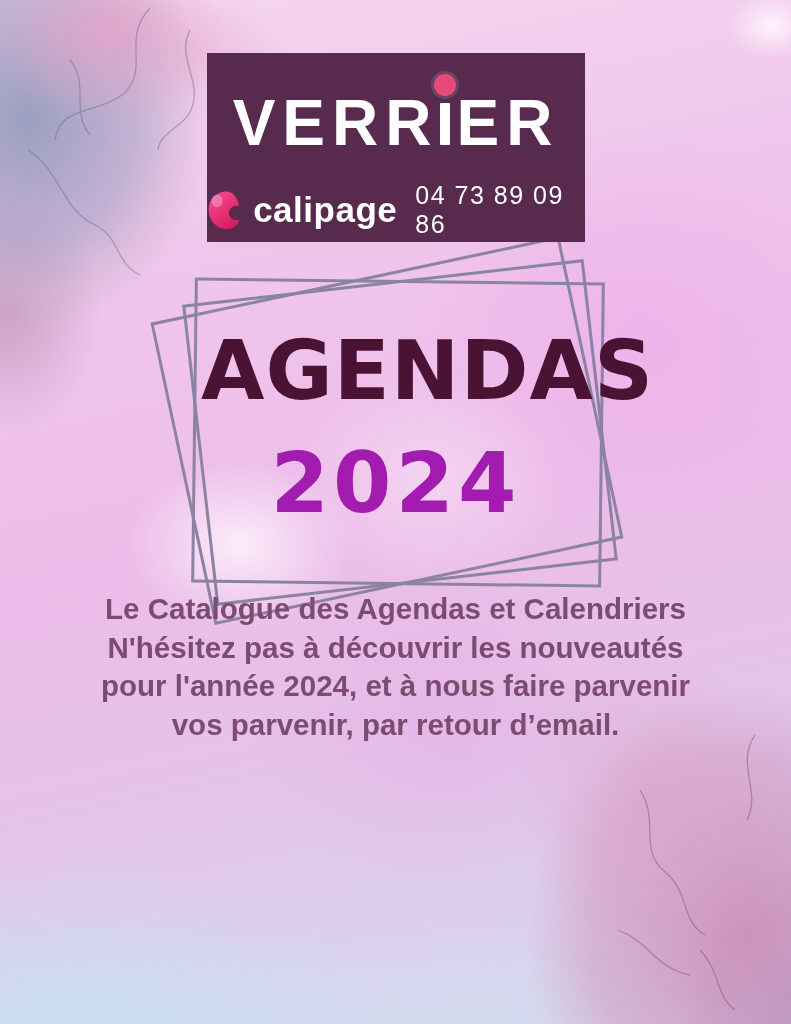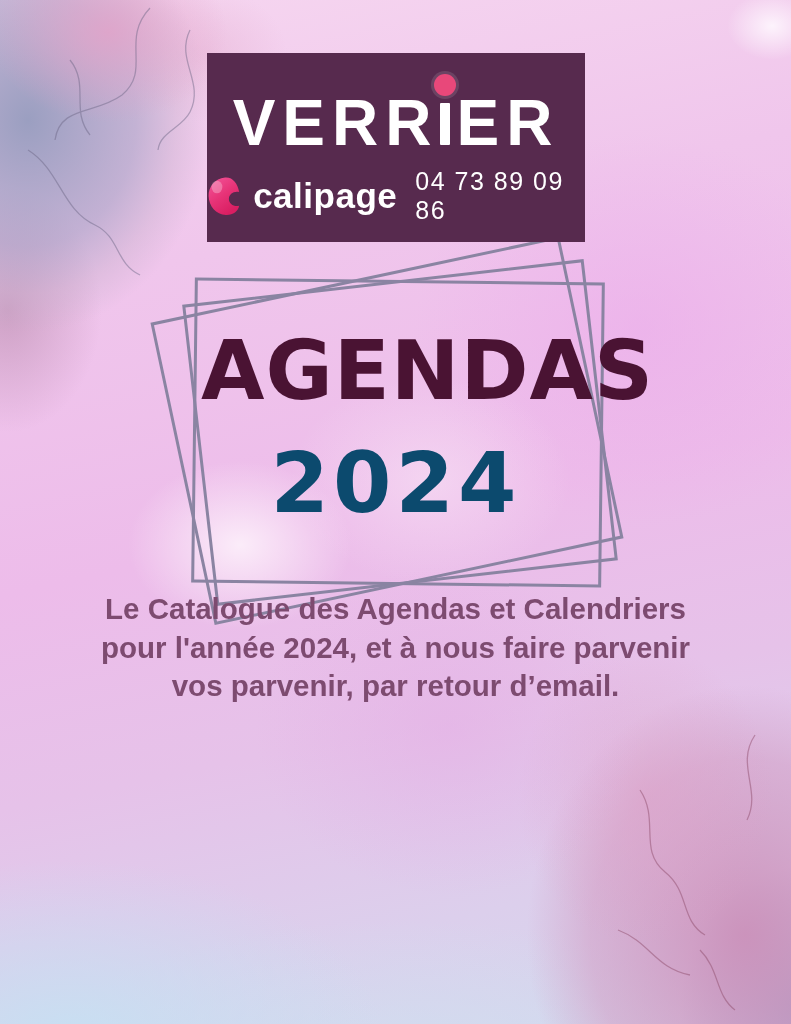--- a/index.html
+++ b/index.html
@@ -42,21 +42,21 @@
   .i-stem {
     display:inline-block; width:10px; height:42px; background:#ffffff;
     border-radius:1px; margin:0 6px 0 2px; position:relative;
   }
   .i-dot {
     position:absolute; top:-29px; left:-6px; width:22px; height:22px;
     border-radius:50%; background:radial-gradient(circle at 35% 32%, #f express0659b, #e8487a 60%, #db2f68);
     background:#e8487a; box-shadow:0 0 0 3px rgba(255,255,255,0.12);
   }
   .sub-line {
-    margin-top:14px; display:flex; align-items:center; 
+    margin-top:28px; display:flex; align-items:center; 
   }
   .blob { width:40px; height:44px; margin-right:10px; }
   .calipage {
     color:#ffffff; font-weight:bold; font-size:35px; letter-spacing:0.5px;
   }
   .phone {
     color:#ffffff; font-weight:normal; font-size:25px; letter-spacing:1.5px; margin-left:18px;
   }
   
   .frame {
@@ -67,21 +67,21 @@
   .frame-b { left:178px; top:276px; width:412px; height:303px; transform:rotate(-12deg); }
   
   .title {
     position:absolute; left:0; top:330px; width:100%; text-align:center;
     font-family:"DejaVu Sans", sans-serif; font-weight:bold;
     font-size:82px; line-height:82px; letter-spacing:1px; color:#4a1333;padding-left:32px;
   }
   .year {
     position:absolute; left:0; top:441px; width:100%; text-align:center;
     font-family:"DejaVu Sans", sans-serif; font-weight:bold;
-    font-size:84px; line-height:84px; letter-spacing:4px; color:#0c4a6e;
+    font-size:84px; line-height:84px; letter-spacing:4px; color:#a21caf;
   }
   
   .message {
     position:absolute; left:0; top:590px; width:100%; text-align:center;
     color:#7d4b70; font-weight:bold; font-size:29.5px; line-height:38.5px;
   }
 </style>
 </head>
 <body>
 
@@ -106,20 +106,21 @@
 
   <div class="frame frame-b"></div>
   <div class="frame frame-c"></div>
   <div class="frame frame-a"></div>
 
   <div class="title">AGENDAS</div>
   <div class="year">2024</div>
 
   <div class="message">
     <div>Le Catalogue des Agendas et Calendriers</div>
+    <div>N'hésitez pas à découvrir les nouveautés</div>
     <div>pour l'année 2024, et à nous faire parvenir</div>
     <div>vos parvenir, par retour d’email.</div>
   </div>
 
   <div class="header-card">
     <div class="brand-line"><span>VERR</span><span class="i-stem"><span class="i-dot"></span></span><span>ER</span></div>
     <div class="sub-line">
       <svg class="blob" viewBox="0 0 40 44" xmlns="http://www.w3.org/2000/svg">
         <defs>
           <linearGradient id="blobGrad" x1="0" y1="0" x2="0.6" y2="1">

